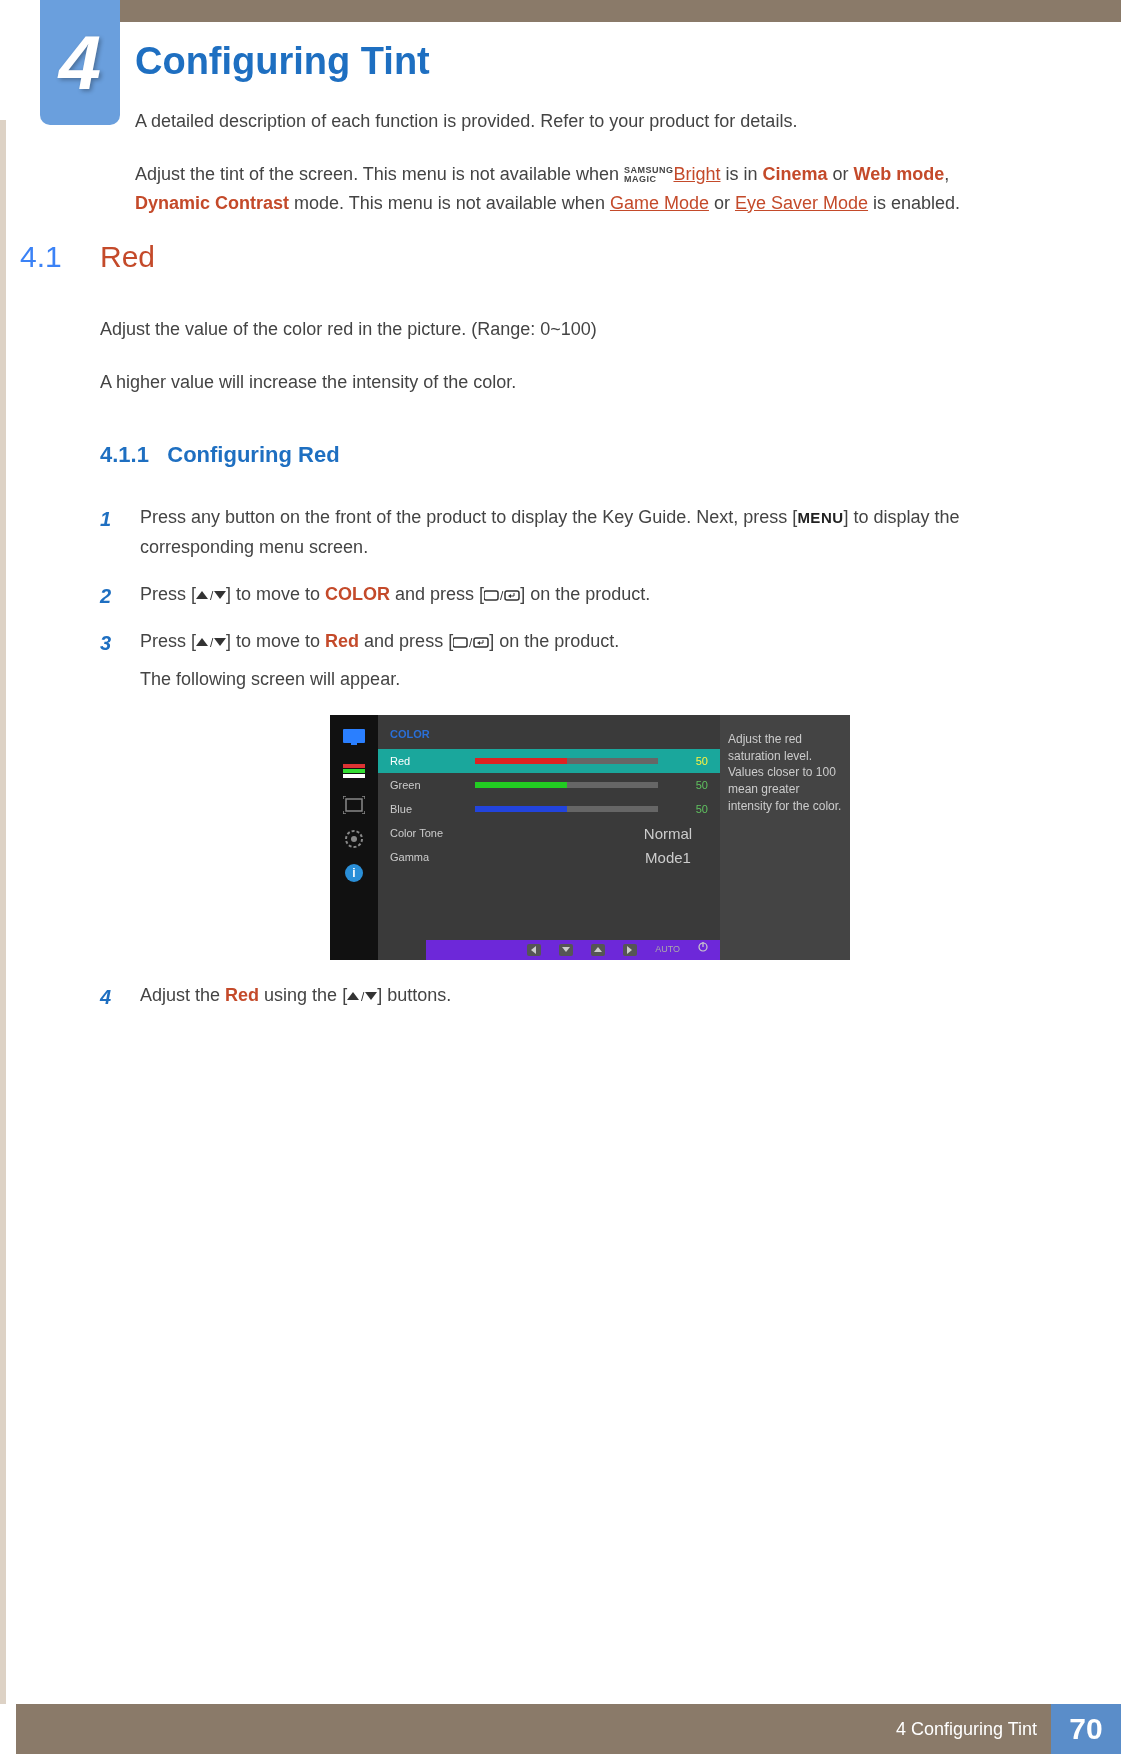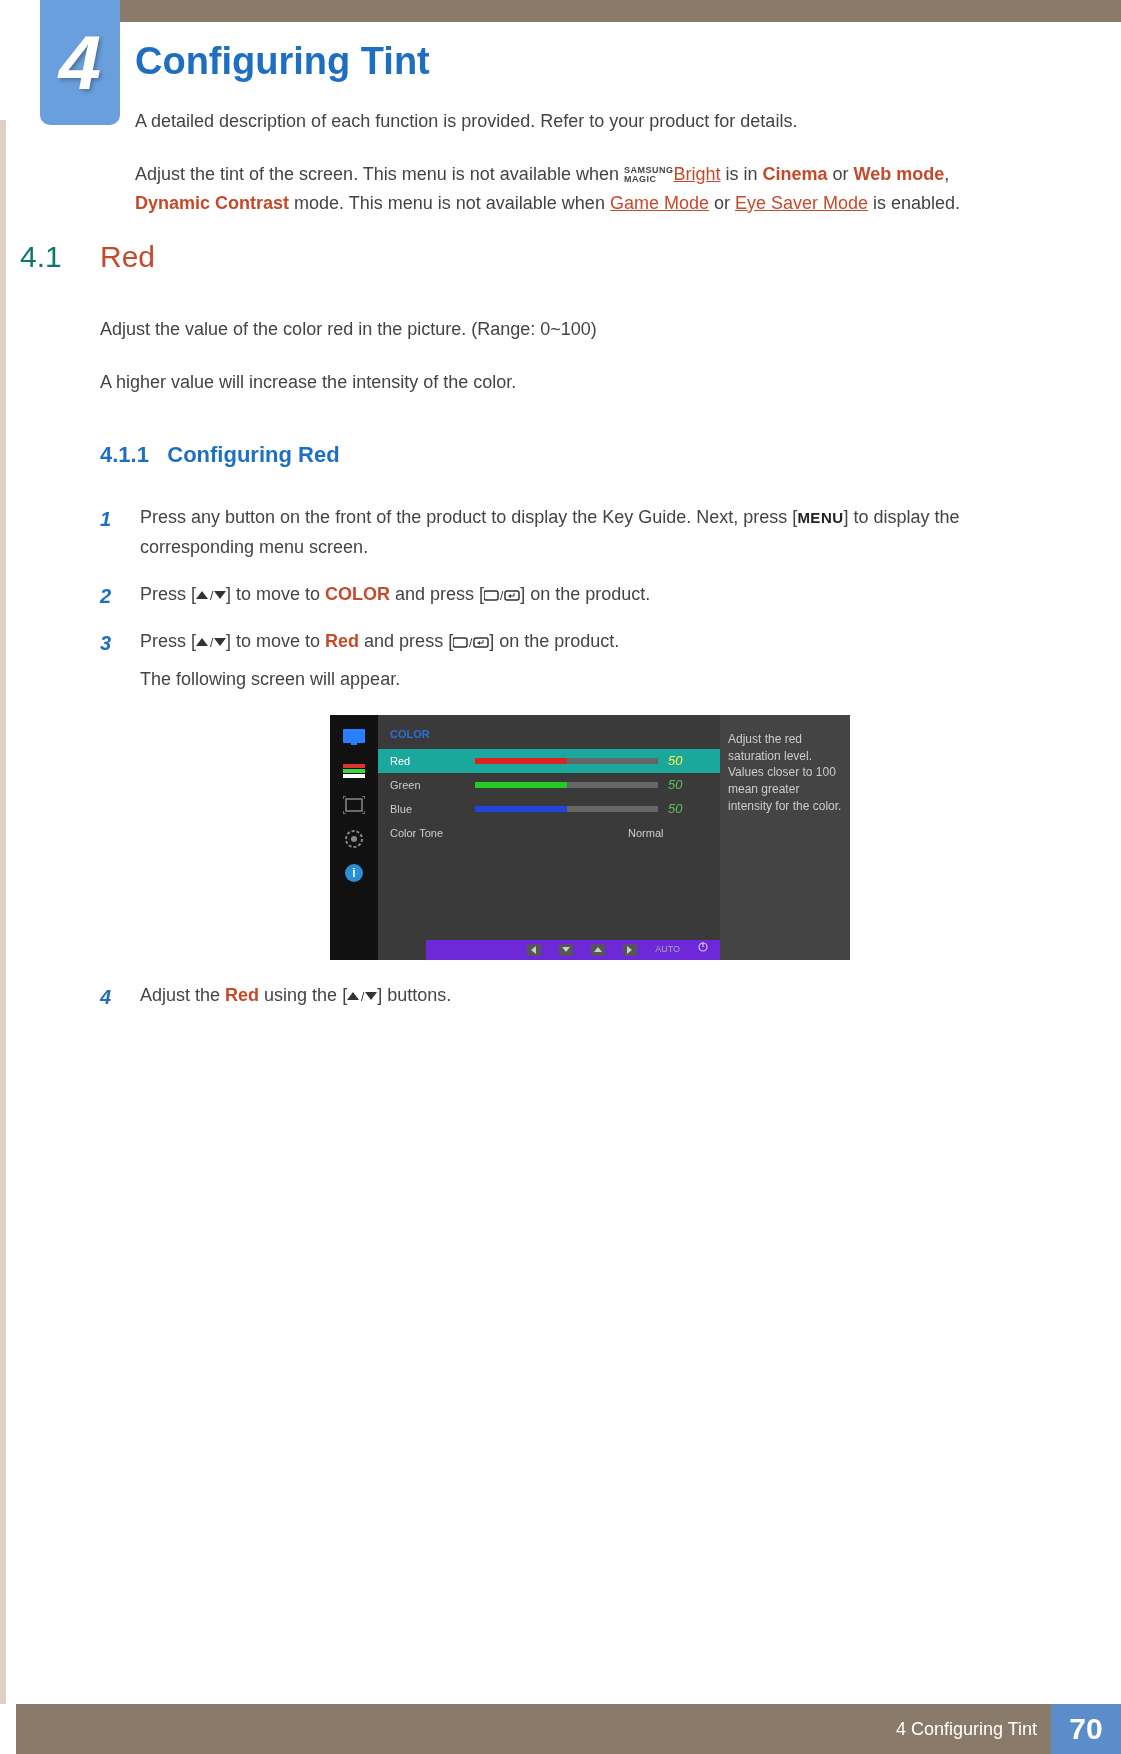--- a/index.html
+++ b/index.html
@@ -60,21 +60,21 @@
     letter-spacing: 0.5px;
   }
   .section-row {
     position: absolute;
     top: 240px; left: 0;
     width: 100%;
   }
   .section-num {
     position: absolute;
     left: 20px;
-    color: #0f766e;
+    color: #3b82f6;
     font-size: 30px;
   }
   .section-title {
     position: absolute;
     left: 100px;
     color: #c44a2a;
     font-size: 30px;
   }
   .section-body {
     position: absolute;
@@ -168,23 +168,23 @@
   .osd-row .bar-track {
     flex: 1;
     height: 6px;
     background: #666;
     position: relative;
     margin-right: 10px;
   }
   .osd-row .bar-fill {
     position: absolute; left:0; top:0; bottom:0;
   }
-  .osd-row .val { width: 40px; color: #5fc15f; font-size:13px;font-style:italic; }
+  .osd-row .val { width: 40px; text-align: right; color: #5fc15f; font-size:11px; }
   .osd-row.selected .val { color: #fff340; }
-  .osd-row .val2 { width: 80px; text-align: left; color:#ccc; font-size:11px; margin-left:auto;}
+  .osd-row .val2 { width: 80px; text-align: center; color:#ccc; font-size:15px; margin-left:auto;}
   .osd-help {
     width: 130px;
     background: #444;
     color: #ccc;
     font-size: 12px;
     padding: 16px 8px;
     line-height: 1.4;
   }
   .osd-bottom {
     position: absolute;
@@ -362,20 +362,24 @@
               <span class="lbl">Blue</span>
               <span class="bar-track">
                   <span class="bar-fill" style="width:50%;background:#24d"></span>
                 </span>
               <span class="val">50</span>
             </div>
             <div class="osd-row">
               <span class="lbl">Color Tone</span>
               <span class="val2">Normal</span>
             </div>
+            <div class="osd-row">
+              <span class="lbl">Gamma</span>
+              <span class="val2">Mode1</span>
+            </div>
             <div class="osd-bottom">
               <span class="nav-ico">
                   <svg width="8" height="8">
                     <polygon points="6,0 6,8 1,4" fill="#ccc"></polygon>
                   </svg>
                 </span>
               <span class="nav-ico">
                   <svg width="8" height="8">
                     <polygon points="0,1 8,1 4,6" fill="#ccc"></polygon>
                   </svg>

